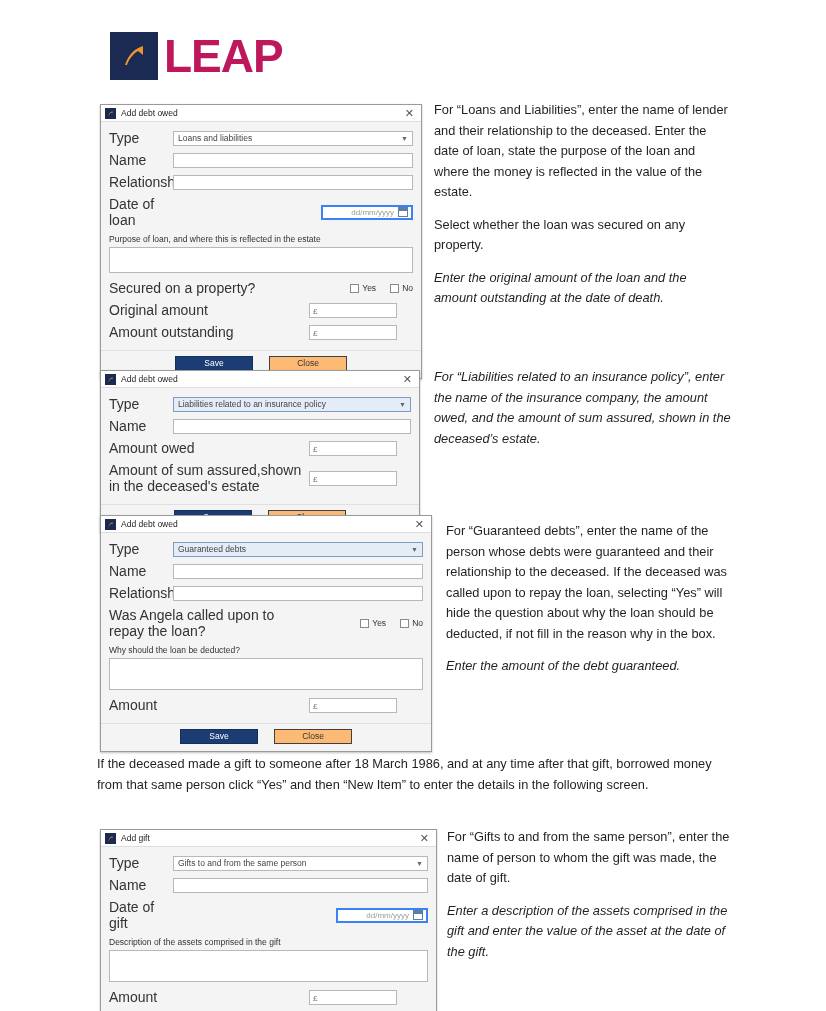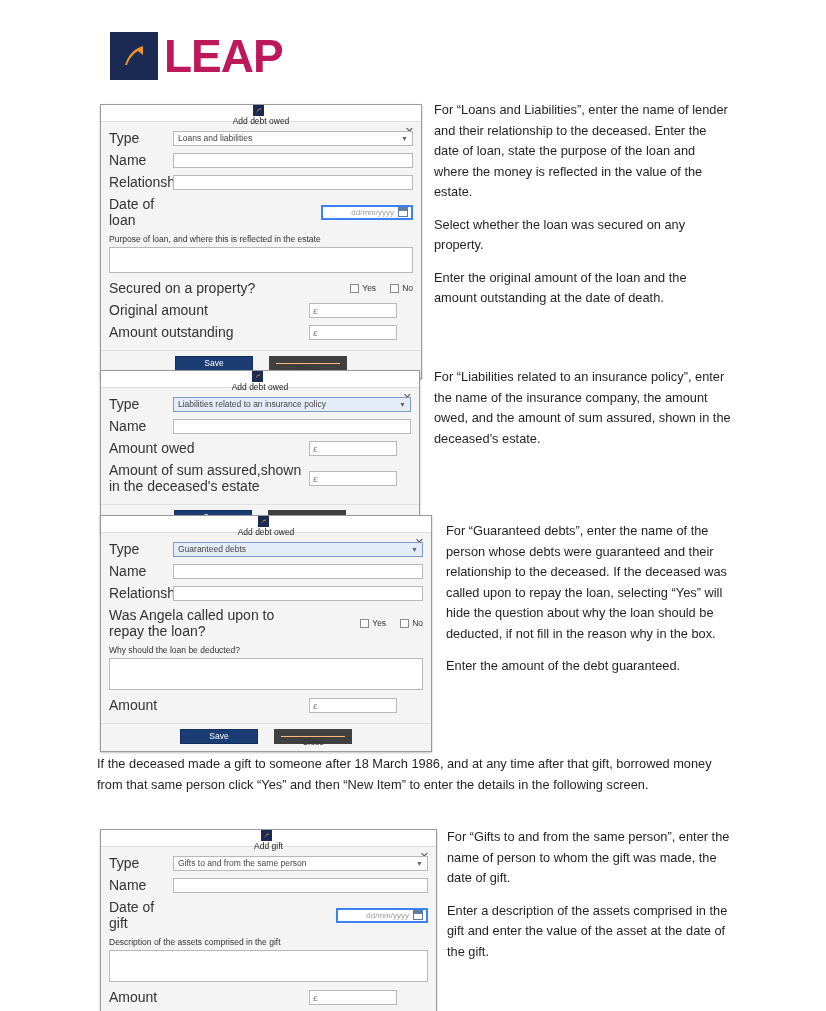--- a/index.html
+++ b/index.html
@@ -46,21 +46,20 @@
     box-shadow: 0 1px 2px rgba(0,0,0,0.25);
     font-size: 8.5px;
     color: #333;
   }
   .dlg-title {
     height: 17px;
     background: #ffffff;
     border-bottom: 1px solid #dedede;
     display: flex; align-items: center;
     padding: 0 4px;
-    flex-direction: column;
   }
   .dlg-icon {
     width: 11px; height: 11px;
     background: #1b2a52;
     margin-right: 5px;
     display: flex; align-items: center; justify-content: center;
     flex: none;
   }
   .dlg-title-text {
     font-size: 8.5px;
@@ -186,39 +185,39 @@
     display: flex;
     justify-content: center;
     gap: 16px;
   }
   .btn {
     width: 78px;
     height: 15px;
     font-size: 8.5px;
     line-height: 13px;
     text-align: center;
-    border: 7px solid #404040;
+    border: 1px solid #404040;
     background: #fdba74;
     color: #333;
   }
   .btn.primary {
     background: #1b3d74;
     border: 1px solid #12305c;
     color: #ffffff;
   }
 
   
   .copy {
     position: absolute;
     font-size: 12.8px;
     line-height: 20.5px;
     color: #231f20;
   }
   .copy p { margin: 0 0 12px 0; }
-  .copy p:last-child { margin-bottom: 0; }
+  .copy p:last-child { margin-bottom: 0; font-style: italic; }
   .para-block {
     position: absolute;
     font-size: 12.8px;
     line-height: 20.5px;
     color: #231f20;
   }
 </style>
 </head>
 <body>
 

